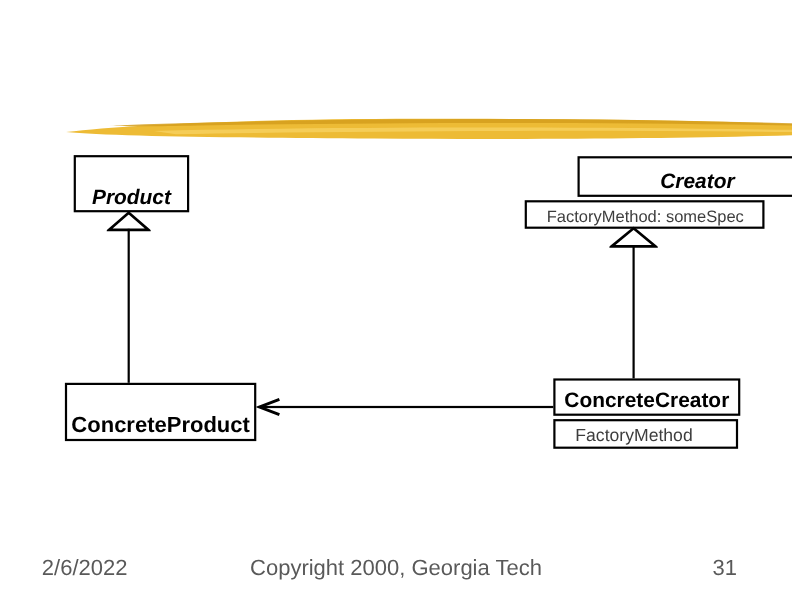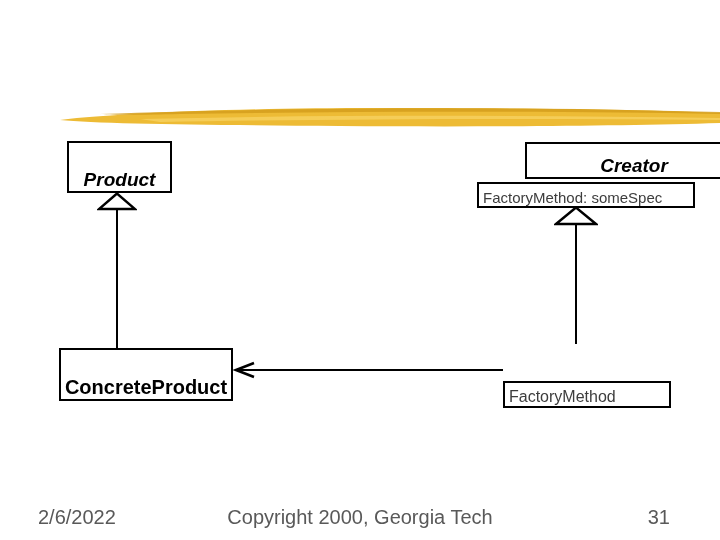--- a/index.html
+++ b/index.html
@@ -23,21 +23,21 @@
   .brush .lite{fill:var(--gold-light);opacity:.8;}
   
   .uml-box{
     position:absolute;box-sizing:border-box;border:2px solid var(--ink);
     background:var(--bg);display:flex;align-items:flex-end;
   }
   .cls-title{justify-content:center;font-weight:bold;color:var(--ink);}
   .italic{font-style:italic;}
   .cls-method{
     font-weight:normal;color:var(--method-ink);
-    padding-left:4px;justify-content:flex-start;white-space:nowrap;
+    padding-left:18px;justify-content:flex-start;white-space:nowrap;
   }
   #box-product       {left:67px; top:141px;width:105px;height:52px;font-size:19px;}
   #box-creator       {left:477px;top:142px;width:218px;height:37px;font-size:19px;margin-left:48px;}
   #box-creator-method{left:477px;top:182px;width:218px;height:26px;font-size:15px;}
   #box-cproduct      {left:59px; top:348px;width:174px;height:53px;font-size:20px;}
   #box-ccreator      {left:503px;top:344px;width:170px;height:34px;font-size:19px;}
   #box-ccreator-method{left:503px;top:381px;width:168px;height:27px;font-size:16px;}
   
   .vline,.hline{position:absolute;background:var(--ink);}
   #line-product-inherit {left:116px;top:208px;width:2px;height:140px;}
@@ -77,20 +77,23 @@
     <span>Creator</span>
   </div>
   <div id="box-creator-method" class="uml-box cls-method">
     <span>FactoryMethod: someSpec</span>
   </div>
 
   <div id="box-cproduct" class="uml-box cls-title">
     <span>ConcreteProduct</span>
   </div>
 
+  <div id="box-ccreator" class="uml-box cls-title">
+    <span>ConcreteCreator</span>
+  </div>
   <div id="box-ccreator-method" class="uml-box cls-method">
     <span>FactoryMethod</span>
   </div>
 
   <svg id="tri-product" class="tri" viewBox="0 0 40 19" aria-hidden="true">
     <polygon points="20,1.5 2,17 38,17"></polygon>
   </svg>
   <div id="line-product-inherit" class="vline"></div>
 
   <svg id="tri-creator" class="tri" viewBox="0 0 44 20" aria-hidden="true">

